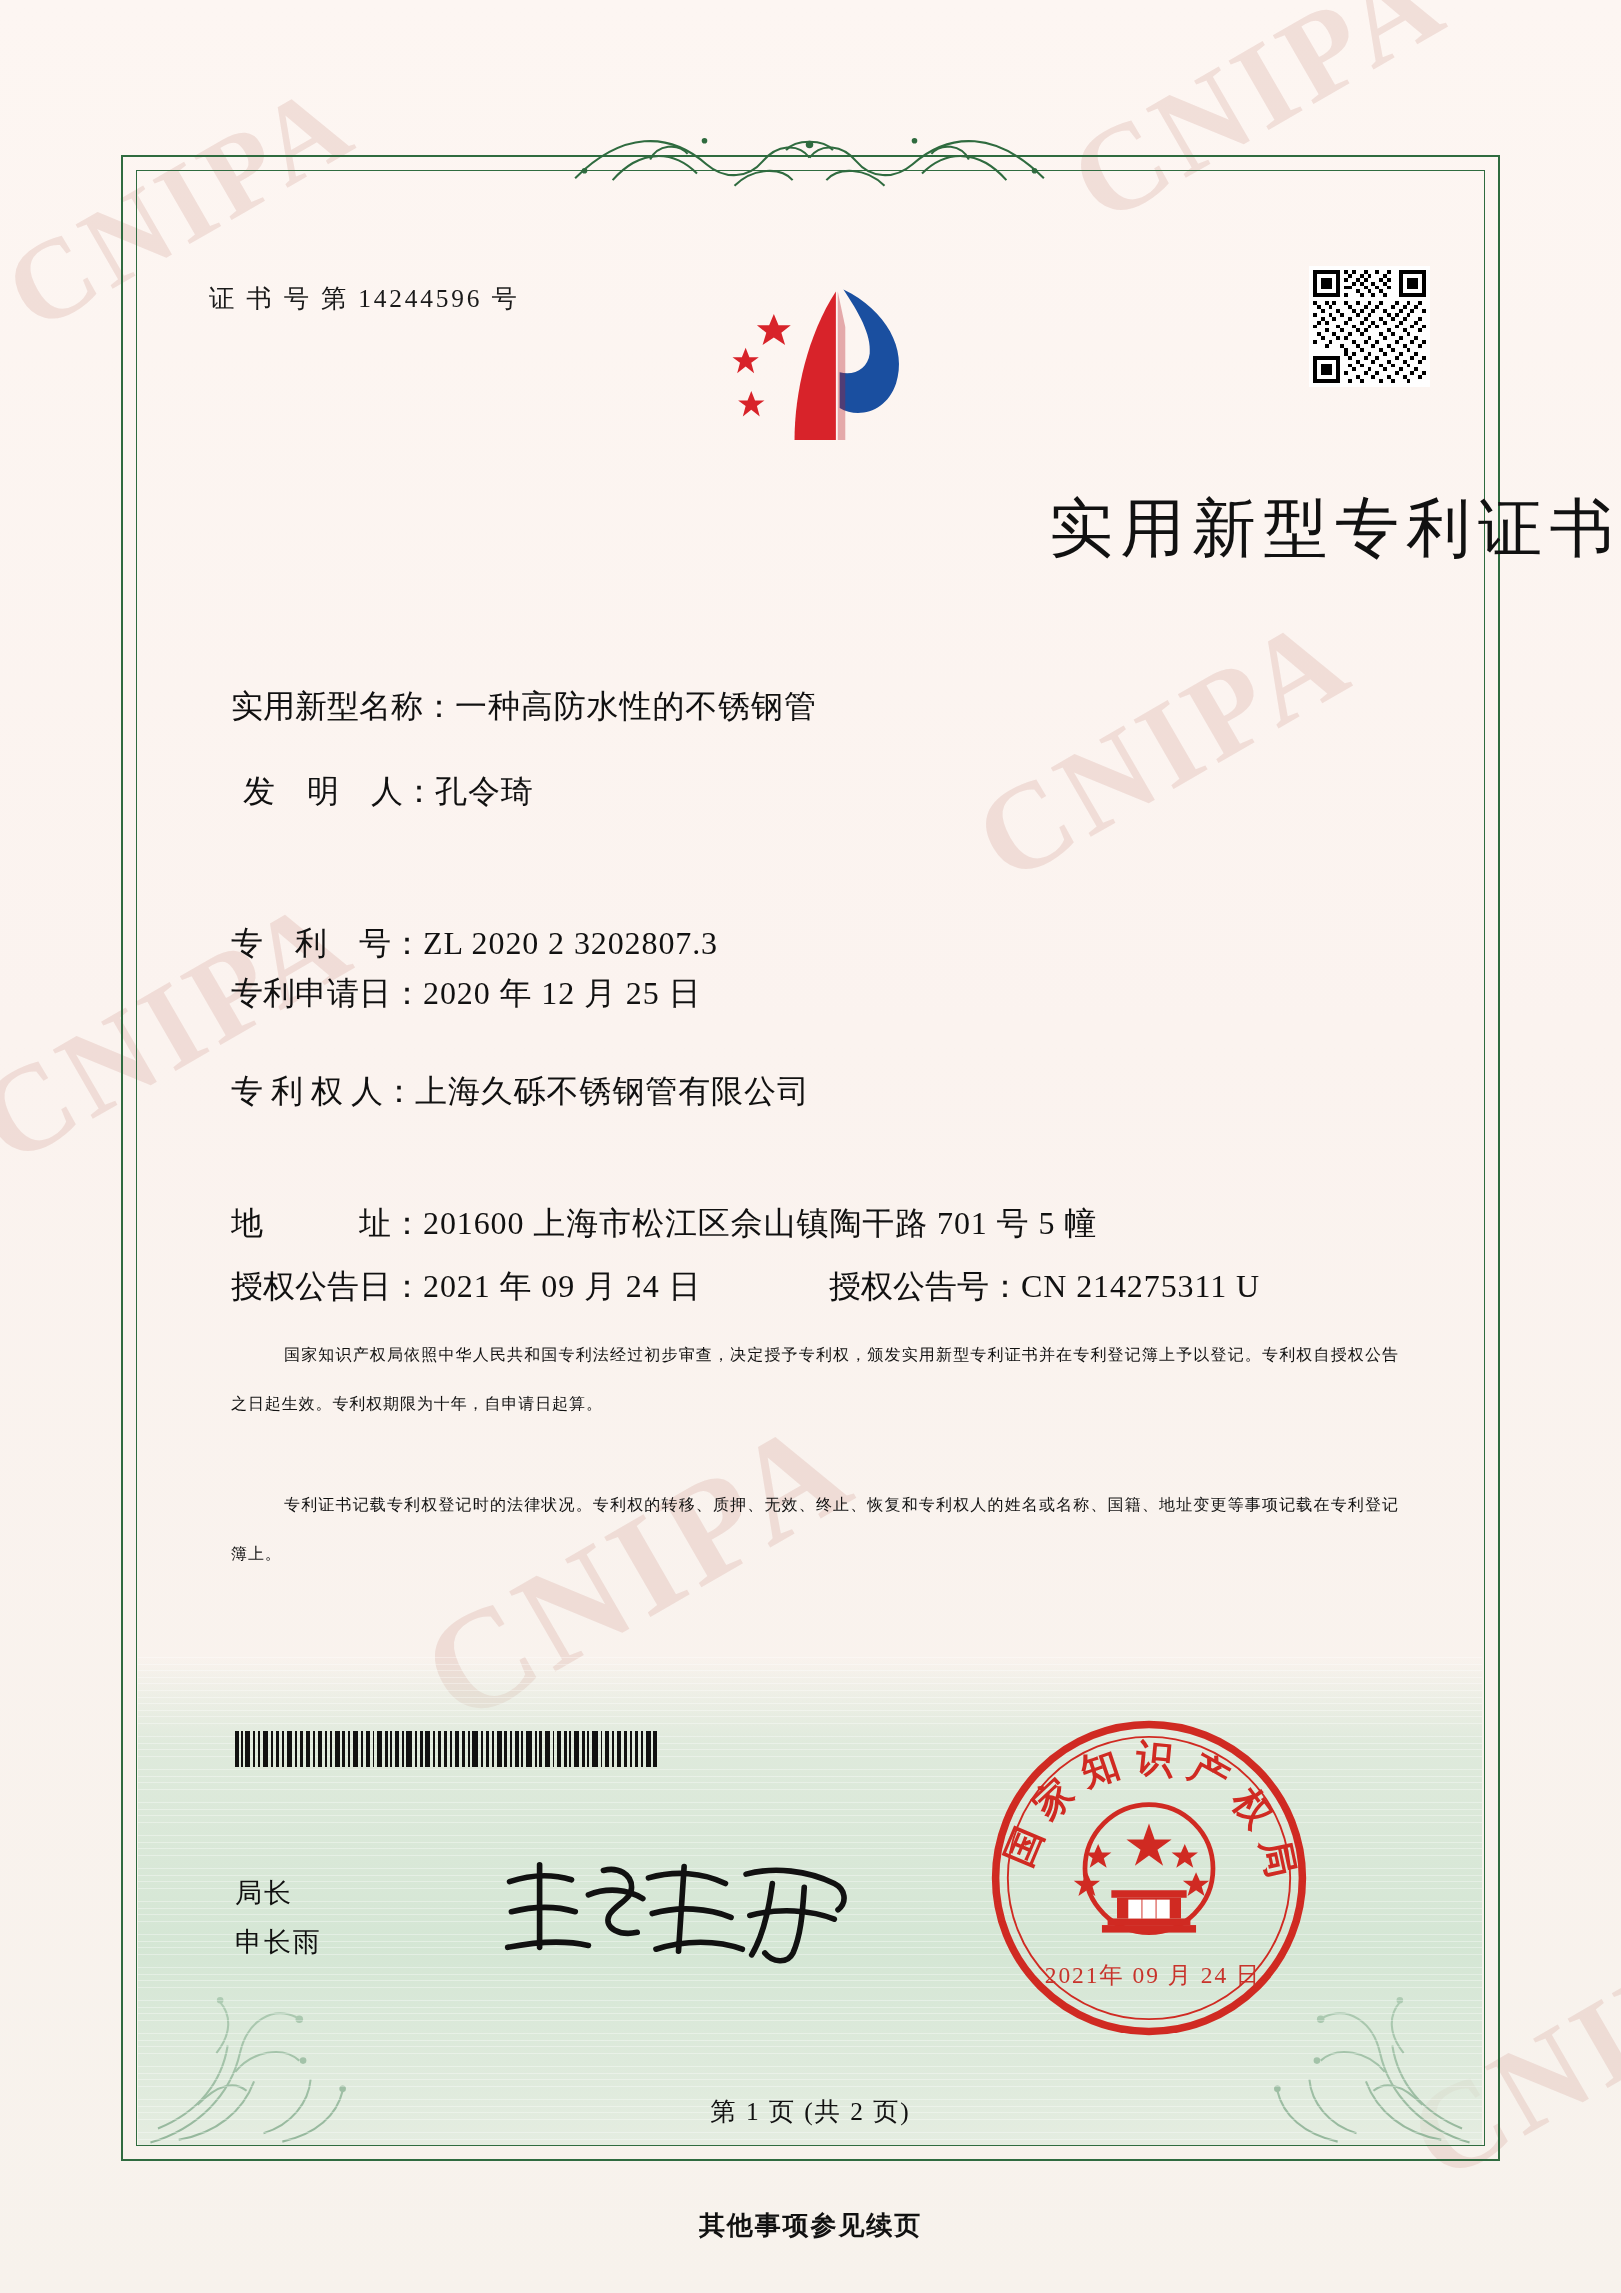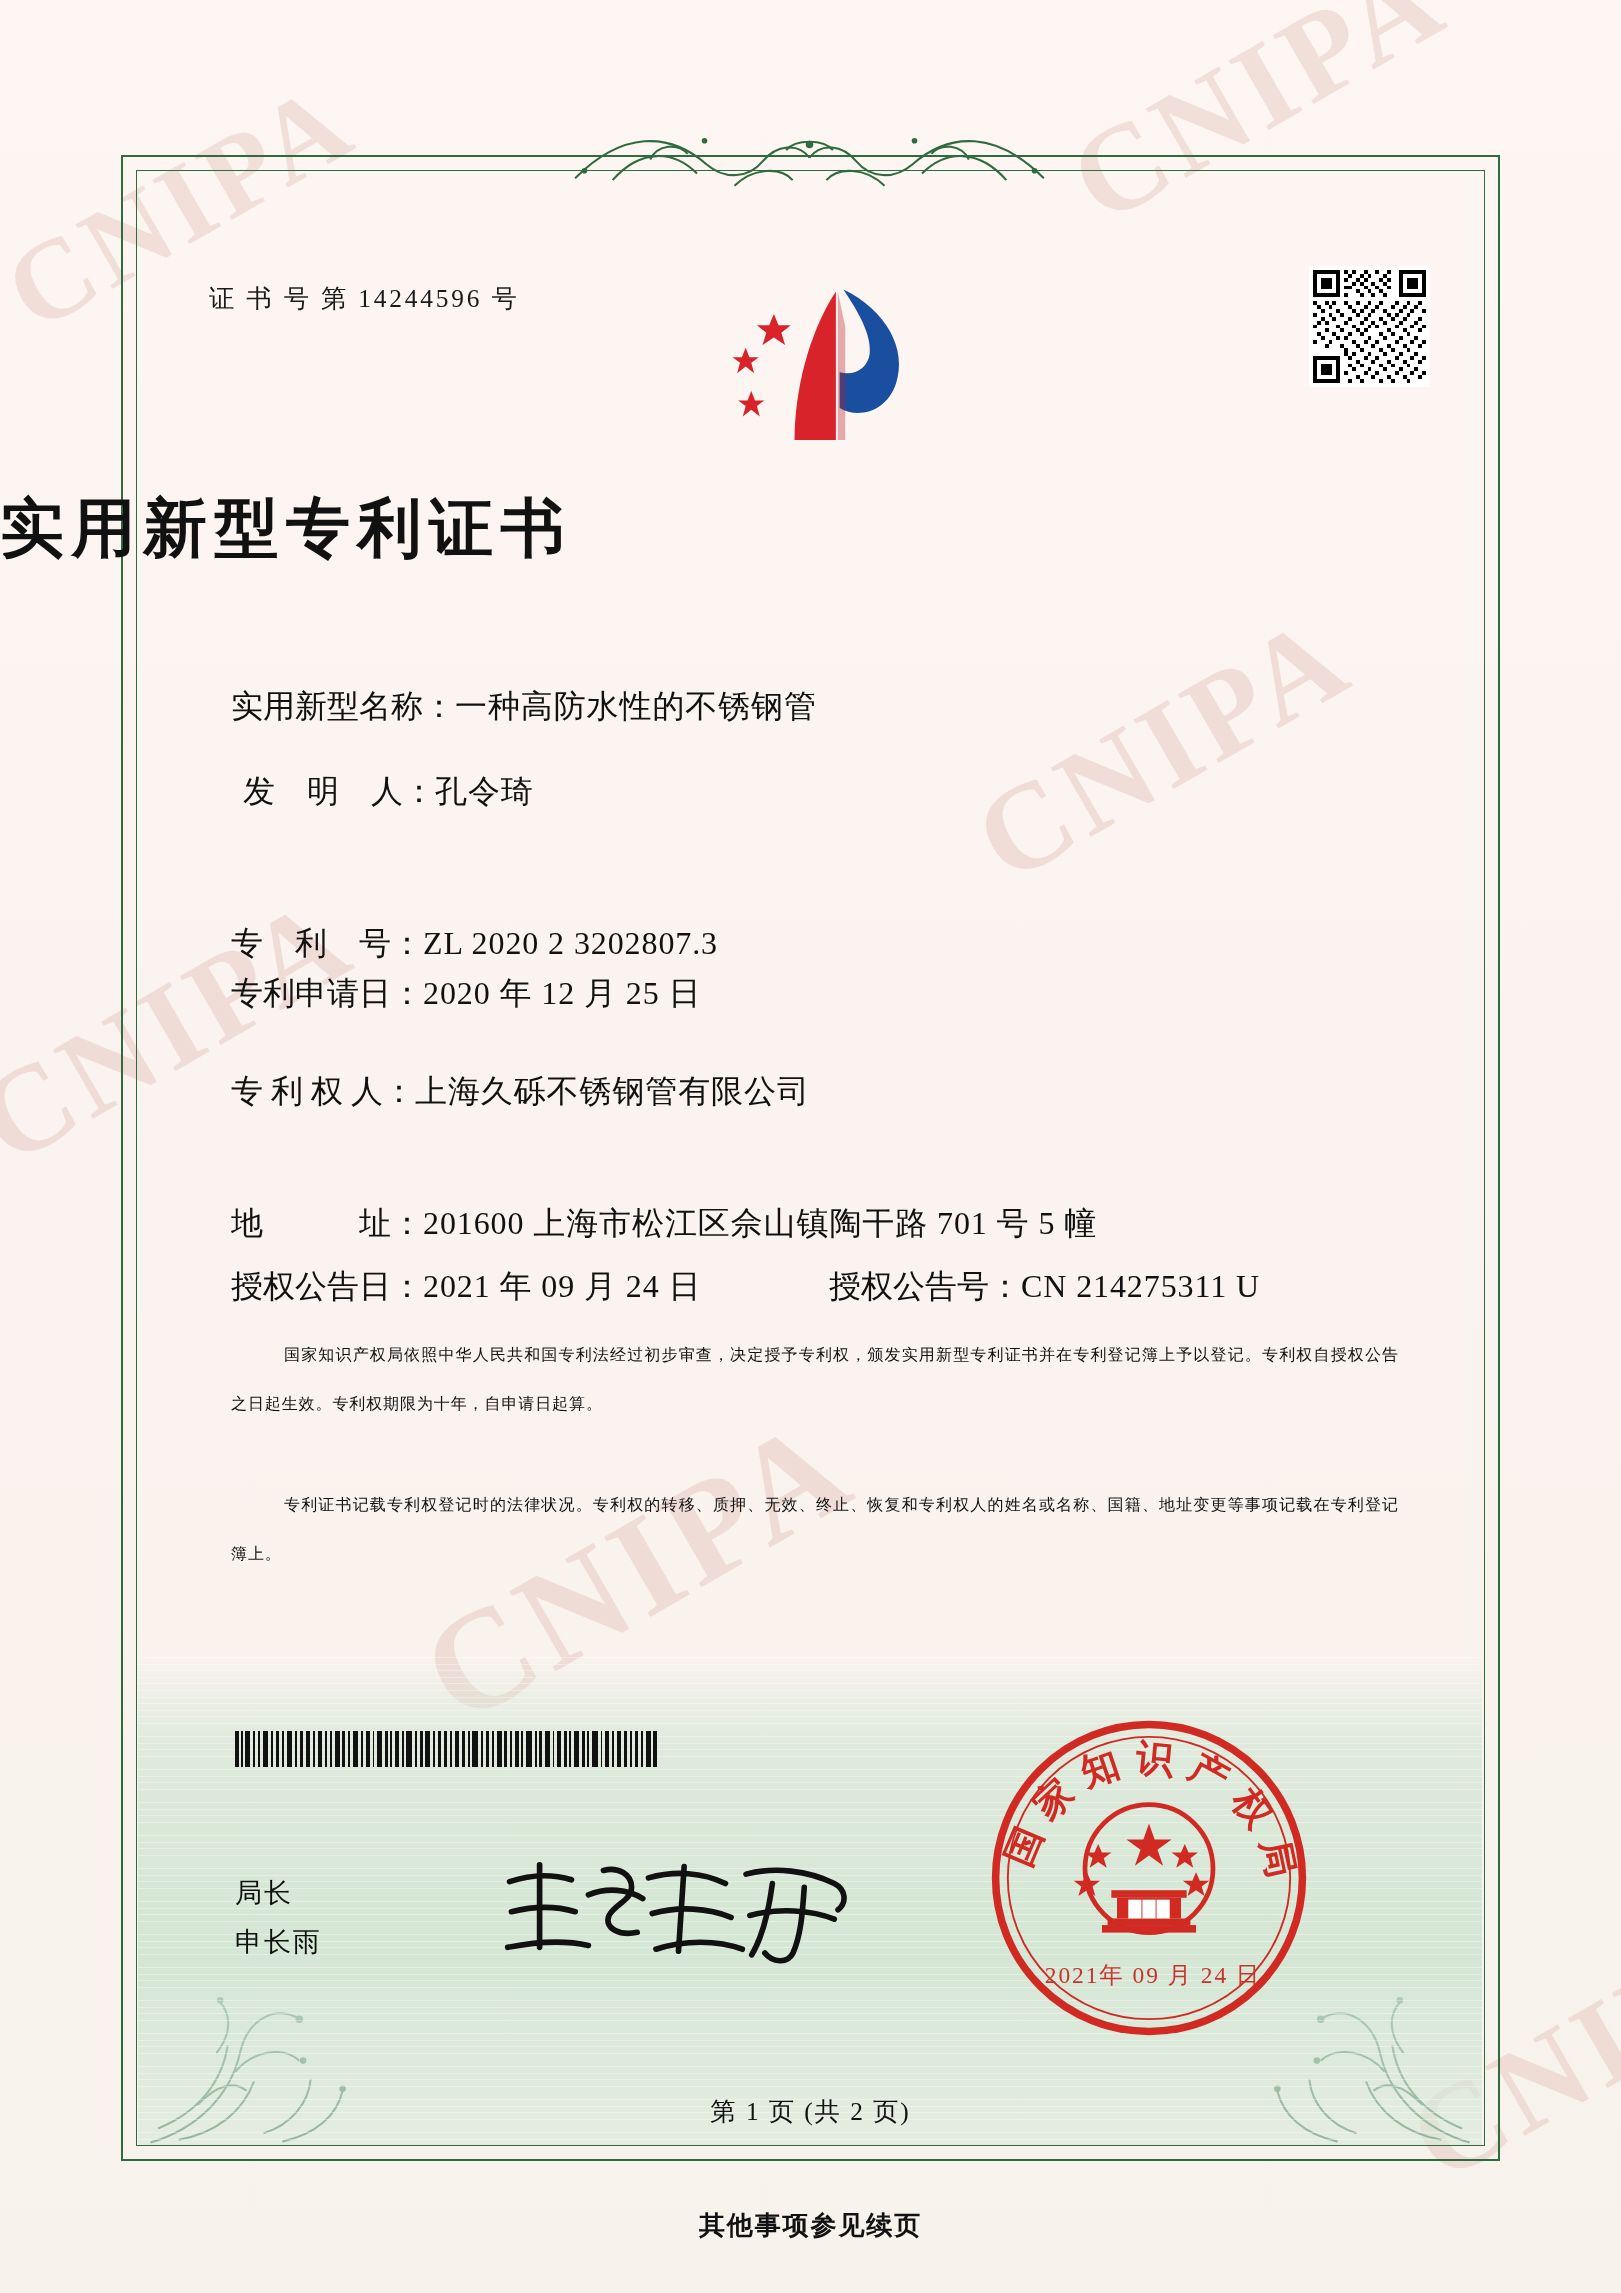--- a/index.html
+++ b/index.html
@@ -101,23 +101,23 @@
     top: 282px;
     width: 217px;
     height: 188px;
   }
 
   #main-title {
     position: absolute;
     left: 0;
     right: 0;
     top: 485px;
-    text-align: left;
+    text-align: right;
     font-size: 64px;
-    font-weight: 700;
+    font-weight: 400;
     letter-spacing: 7.5px;
     color: #111;
     font-family: "DejaVu Serif", "Liberation Serif", serif;
   }
 
   
   .field {
     position: absolute;
     left: 231px;
     font-size: 32px;

